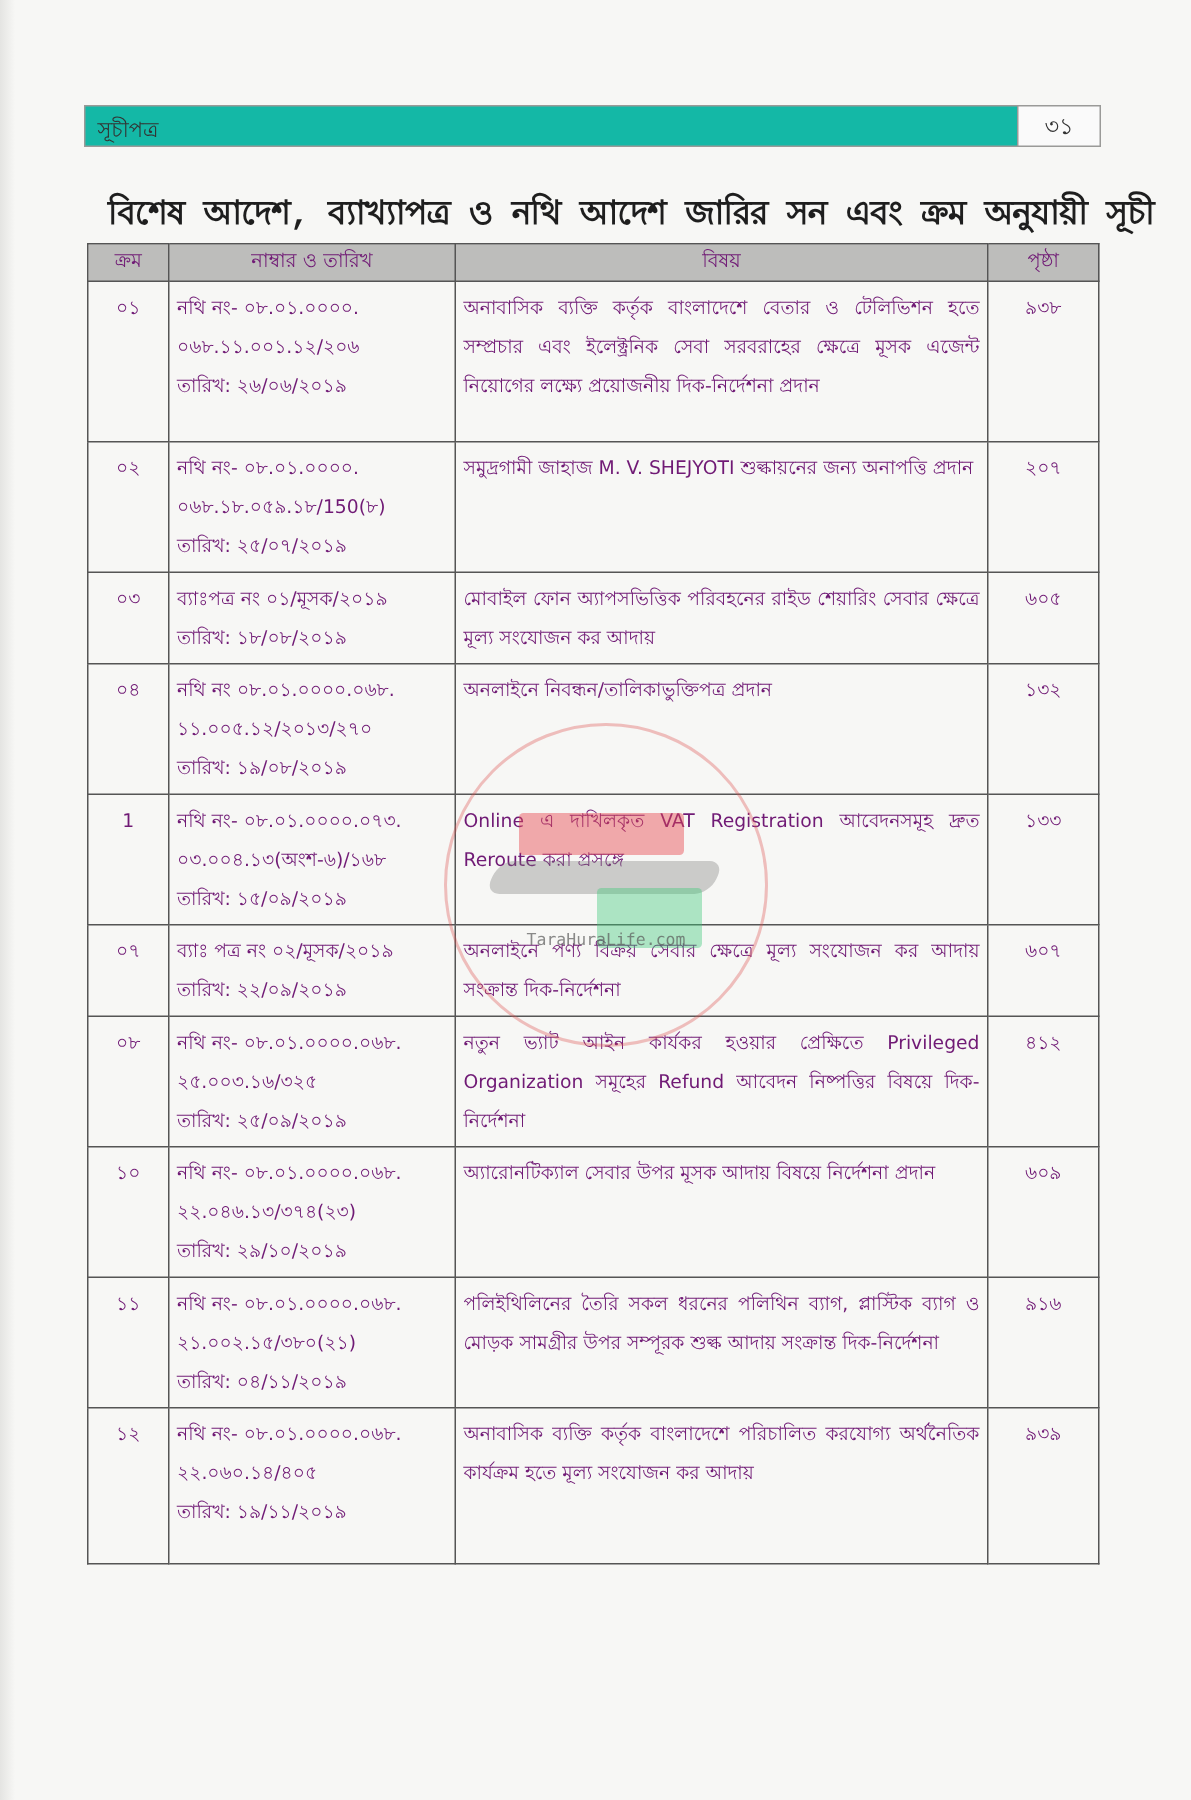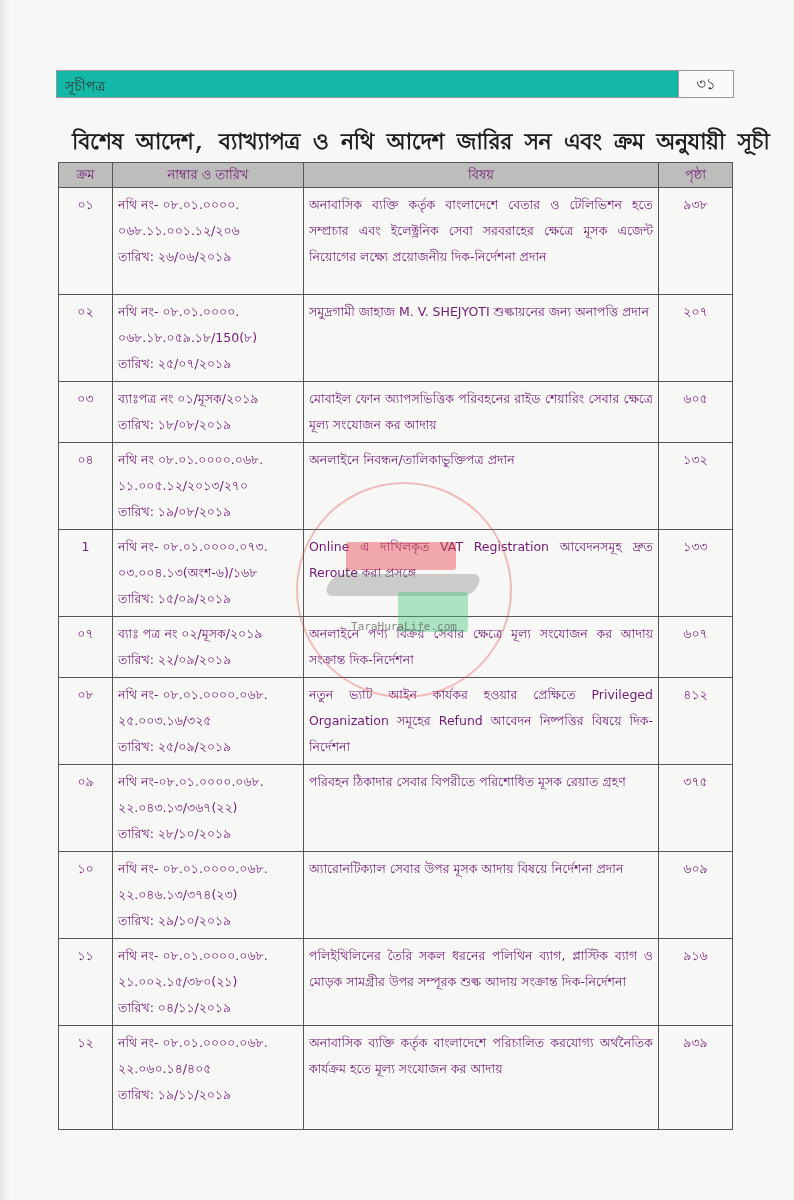--- a/index.html
+++ b/index.html
@@ -238,30 +238,20 @@
         <td class="serial">০৮</td>
         <td>
           <div>নথি নং- ০৮.০১.০০০০.০৬৮.</div>
           <div>২৫.০০৩.১৬/৩২৫</div>
           <div>তারিখ: ২৫/০৯/২০১৯</div>
         </td>
         <td class="subject">নতুন ভ্যাট আইন কার্যকর হওয়ার প্রেক্ষিতে Privileged Organization সমূহের Refund আবেদন নিষ্পত্তির বিষয়ে দিক-নির্দেশনা</td>
         <td class="page">৪১২</td>
       </tr>
       <tr style="height: 80px;">
-        <td class="serial">০৯</td>
-        <td>
-          <div>নথি নং-০৮.০১.০০০০.০৬৮.</div>
-          <div>২২.০৪৩.১৩/৩৬৭(২২)</div>
-          <div>তারিখ: ২৮/১০/২০১৯</div>
-        </td>
-        <td class="subject">পরিবহন ঠিকাদার সেবার বিপরীতে পরিশোধিত মূসক রেয়াত গ্রহণ</td>
-        <td class="page">৩৭৫</td>
-      </tr>
-      <tr style="height: 80px;">
         <td class="serial">১০</td>
         <td>
           <div>নথি নং- ০৮.০১.০০০০.০৬৮.</div>
           <div>২২.০৪৬.১৩/৩৭৪(২৩)</div>
           <div>তারিখ: ২৯/১০/২০১৯</div>
         </td>
         <td class="subject">অ্যারোনটিক্যাল সেবার উপর মূসক আদায় বিষয়ে নির্দেশনা প্রদান</td>
         <td class="page">৬০৯</td>
       </tr>
       <tr style="height: 81px;">

